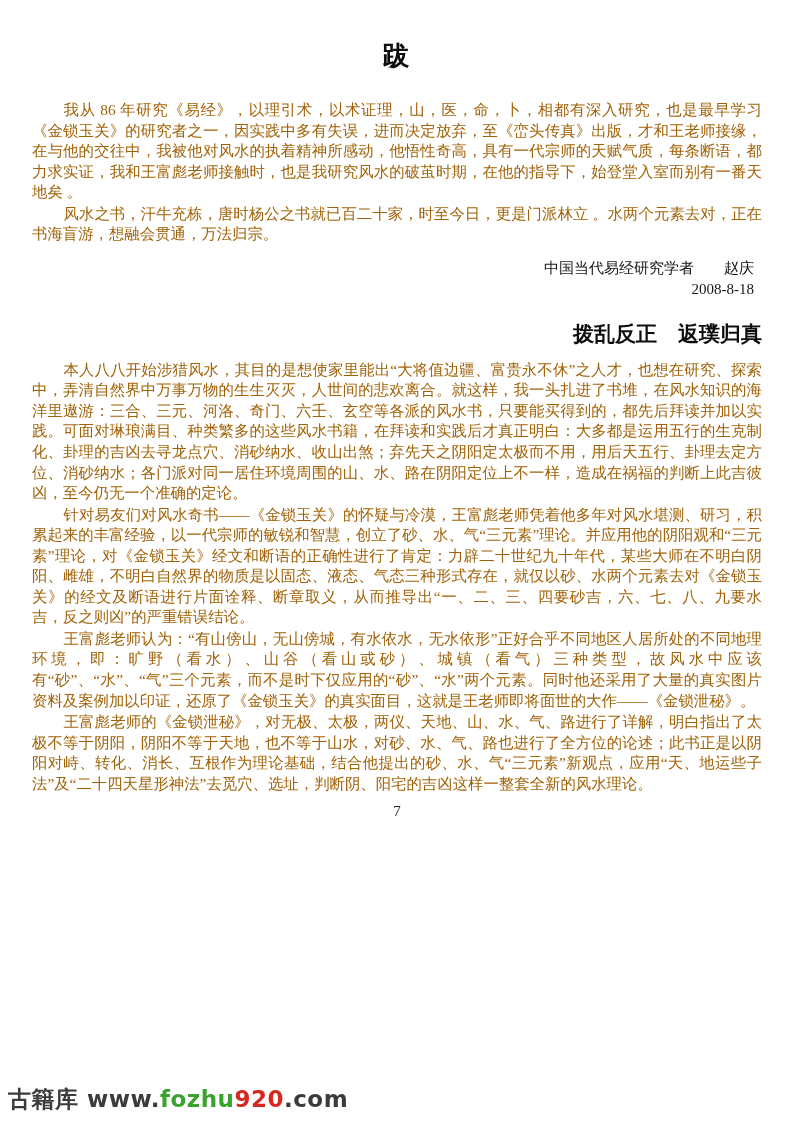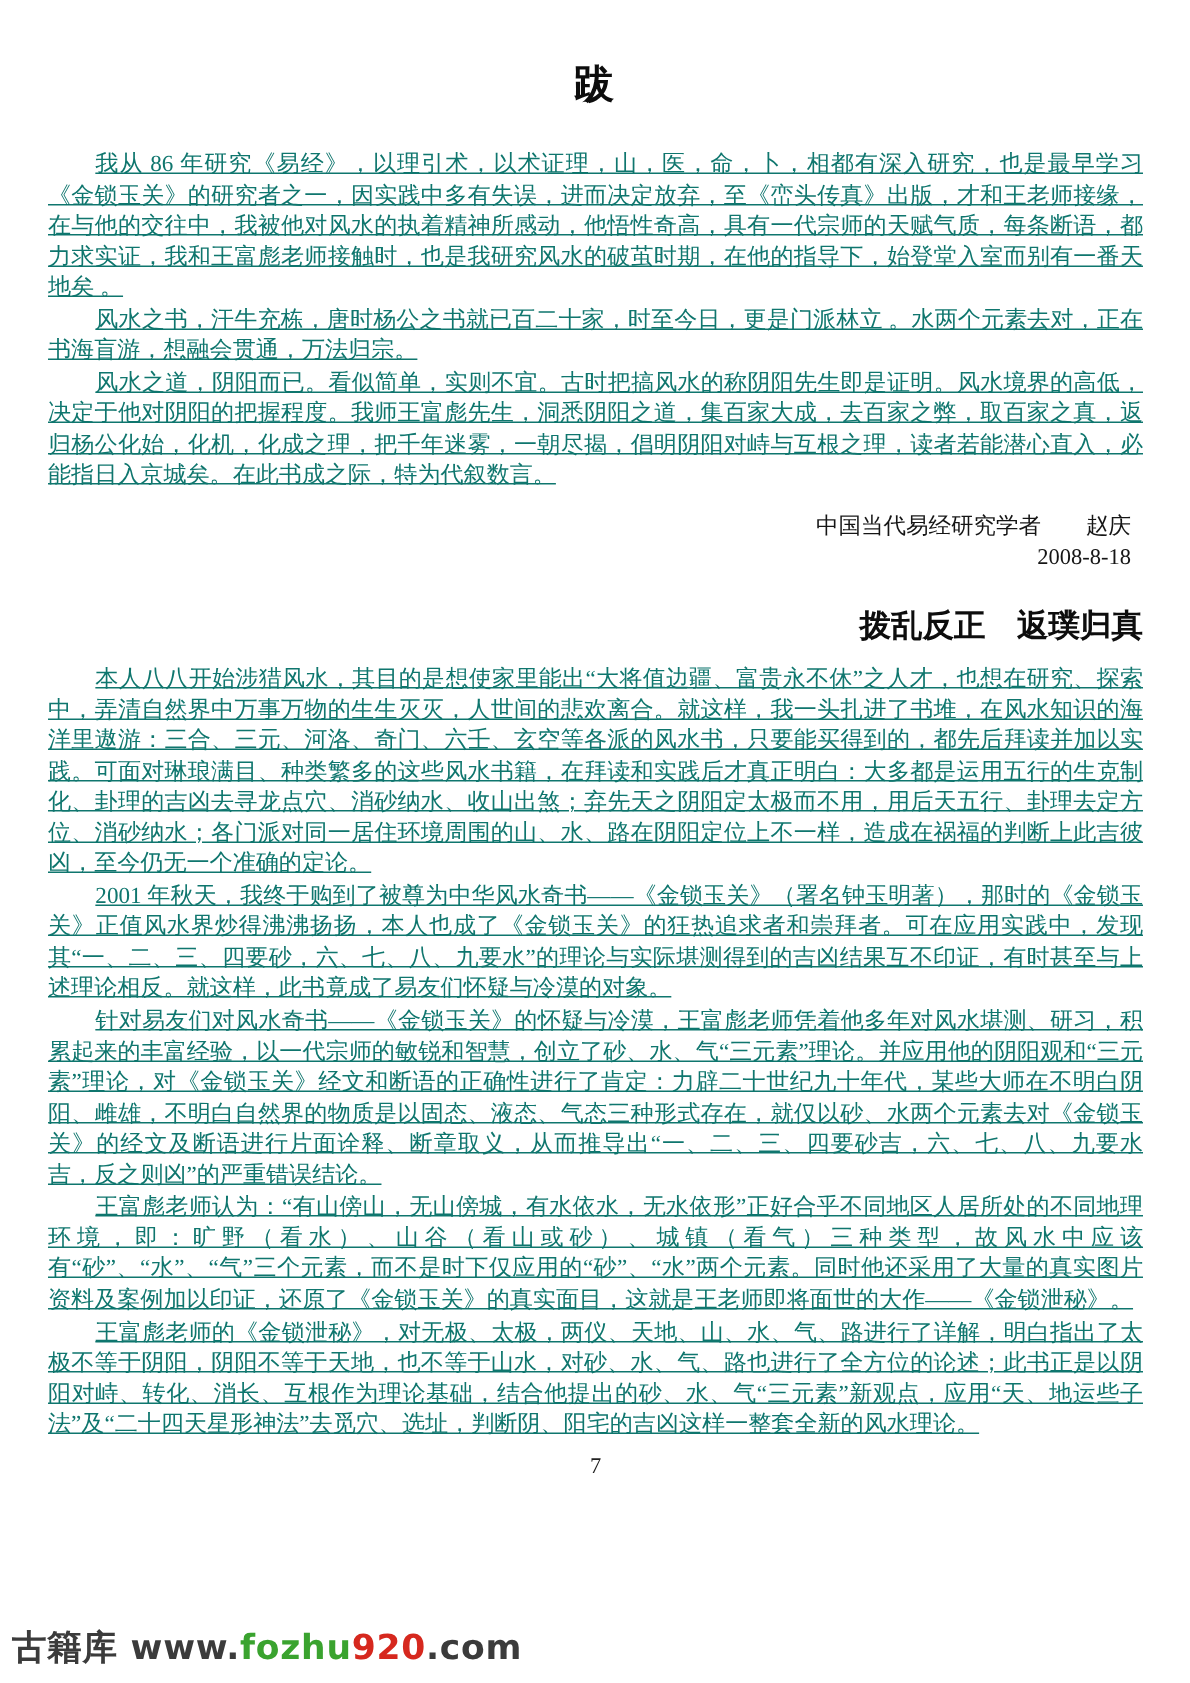--- a/index.html
+++ b/index.html
@@ -28,22 +28,21 @@
     font-weight: 700;
     letter-spacing: 2px;
     color: #0d0d0d;
   }
   .body-para {
     margin: 1px 0 0 0;
     font-size: 15.4px;
     line-height: 20.55px;
     text-align: justify;
     text-indent: 2.05em;
-    color: #0f766e;
-    text-decoration: underline;
+    color: #a16207;
   }
   .signature-block {
     margin-top: 13px;
     text-align: right;
     padding-right: 8px;
     font-size: 15px;
     line-height: 21px;
     color: #151515;
   }
   .signature-block .date-line {
@@ -81,31 +80,29 @@
 </head>
 <body>
 
 <div class="page">
   <div class="content">
 
     <h1 class="doc-title">跋</h1>
 
     <p class="body-para">我从 86 年研究《易经》，以理引术，以术证理，山，医，命，卜，相都有深入研究，也是最早学习《金锁玉关》的研究者之一，因实践中多有失误，进而决定放弃，至《峦头传真》出版，才和王老师接缘，在与他的交往中，我被他对风水的执着精神所感动，他悟性奇高，具有一代宗师的天赋气质，每条断语，都力求实证，我和王富彪老师接触时，也是我研究风水的破茧时期，在他的指导下，始登堂入室而别有一番天地矣 。</p>
     <p class="body-para">风水之书，汗牛充栋，唐时杨公之书就已百二十家，时至今日，更是门派林立 。水两个元素去对，正在书海盲游，想融会贯通，万法归宗。</p>
-    <p class="body-para">风水之道，阴阳而已。看似简单，实则不宜。古时把搞风水的称阴阳先生即是证明。风水境界的高低，决定于他对阴阳的把握程度。我师王富彪先生，洞悉阴阳之道，集百家大成，去百家之弊，取百家之真，返归杨公化始，化机，化成之理，把千年迷雾，一朝尽揭，倡明阴阳对峙与互根之理，读者若能潜心直入，必能指日入京城矣。在此书成之际，特为代叙数言。</p>
 
     <div class="signature-block">
       <div>中国当代易经研究学者　　赵庆</div>
       <div class="date-line">2008-8-18</div>
     </div>
 
     <h2 class="section-title">拨乱反正　返璞归真</h2>
 
     <p class="body-para">本人八八开始涉猎风水，其目的是想使家里能出“大将值边疆、富贵永不休”之人才，也想在研究、探索中，弄清自然界中万事万物的生生灭灭，人世间的悲欢离合。就这样，我一头扎进了书堆，在风水知识的海洋里遨游：三合、三元、河洛、奇门、六壬、玄空等各派的风水书，只要能买得到的，都先后拜读并加以实践。可面对琳琅满目、种类繁多的这些风水书籍，在拜读和实践后才真正明白：大多都是运用五行的生克制化、卦理的吉凶去寻龙点穴、消砂纳水、收山出煞；弃先天之阴阳定太极而不用，用后天五行、卦理去定方位、消砂纳水；各门派对同一居住环境周围的山、水、路在阴阳定位上不一样，造成在祸福的判断上此吉彼凶，至今仍无一个准确的定论。</p>
-    <p class="body-para">2001 年秋天，我终于购到了被尊为中华风水奇书——《金锁玉关》（署名钟玉明著），那时的《金锁玉关》正值风水界炒得沸沸扬扬，本人也成了《金锁玉关》的狂热追求者和崇拜者。可在应用实践中，发现其“一、二、三、四要砂，六、七、八、九要水”的理论与实际堪测得到的吉凶结果互不印证，有时甚至与上述理论相反。就这样，此书竟成了易友们怀疑与冷漠的对象。</p>
     <p class="body-para">针对易友们对风水奇书——《金锁玉关》的怀疑与冷漠，王富彪老师凭着他多年对风水堪测、研习，积累起来的丰富经验，以一代宗师的敏锐和智慧，创立了砂、水、气“三元素”理论。并应用他的阴阳观和“三元素”理论，对《金锁玉关》经文和断语的正确性进行了肯定：力辟二十世纪九十年代，某些大师在不明白阴阳、雌雄，不明白自然界的物质是以固态、液态、气态三种形式存在，就仅以砂、水两个元素去对《金锁玉关》的经文及断语进行片面诠释、断章取义，从而推导出“一、二、三、四要砂吉，六、七、八、九要水吉，反之则凶”的严重错误结论。</p>
     <p class="body-para">王富彪老师认为：“有山傍山，无山傍城，有水依水，无水依形”正好合乎不同地区人居所处的不同地理环境，即：旷野（看水）、山谷（看山或砂）、城镇（看气）三种类型，故风水中应该有“砂”、“水”、“气”三个元素，而不是时下仅应用的“砂”、“水”两个元素。同时他还采用了大量的真实图片资料及案例加以印证，还原了《金锁玉关》的真实面目，这就是王老师即将面世的大作——《金锁泄秘》。</p>
     <p class="body-para">王富彪老师的《金锁泄秘》，对无极、太极，两仪、天地、山、水、气、路进行了详解，明白指出了太极不等于阴阳，阴阳不等于天地，也不等于山水，对砂、水、气、路也进行了全方位的论述；此书正是以阴阳对峙、转化、消长、互根作为理论基础，结合他提出的砂、水、气“三元素”新观点，应用“天、地运些子法”及“二十四天星形神法”去觅穴、选址，判断阴、阳宅的吉凶这样一整套全新的风水理论。</p>
 
     <div class="page-number">7</div>
   </div>
 
   <div class="watermark">
     <span class="wm-dark">古籍库</span><span class="wm-dark"> www.</span><span class="wm-green">fozhu</span><span class="wm-red">920</span><span class="wm-dark">.com</span>
   </div>

